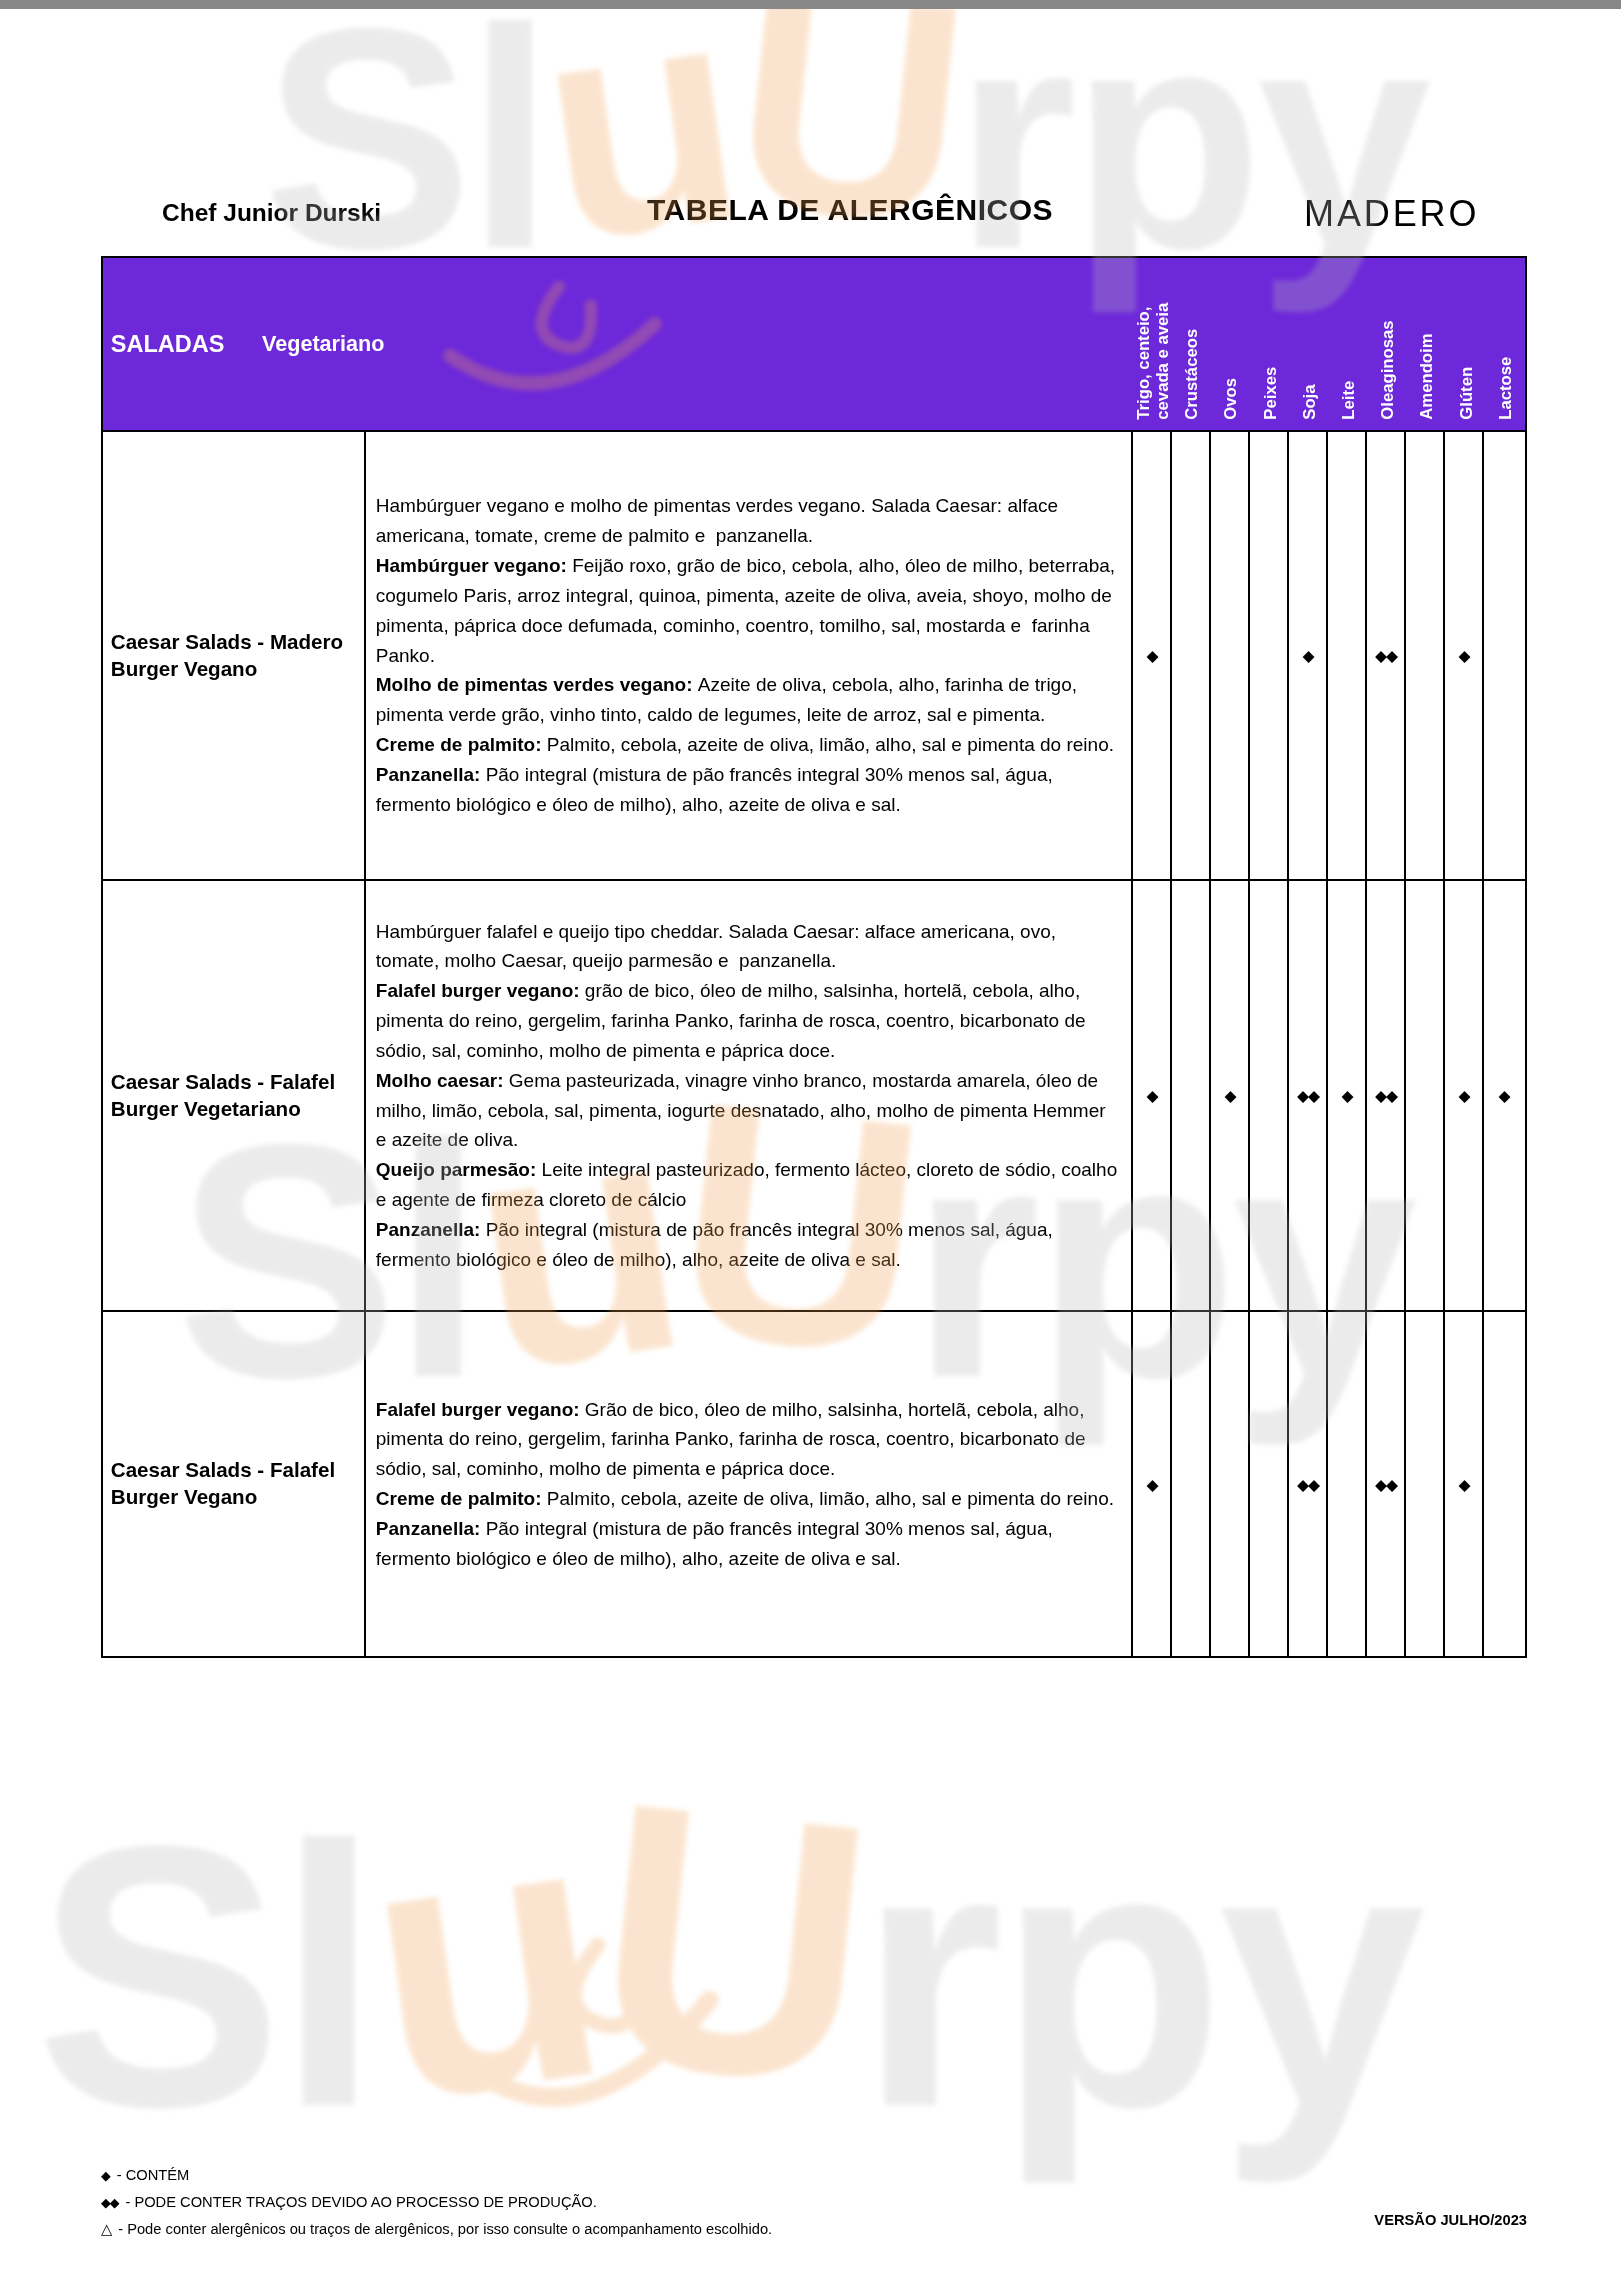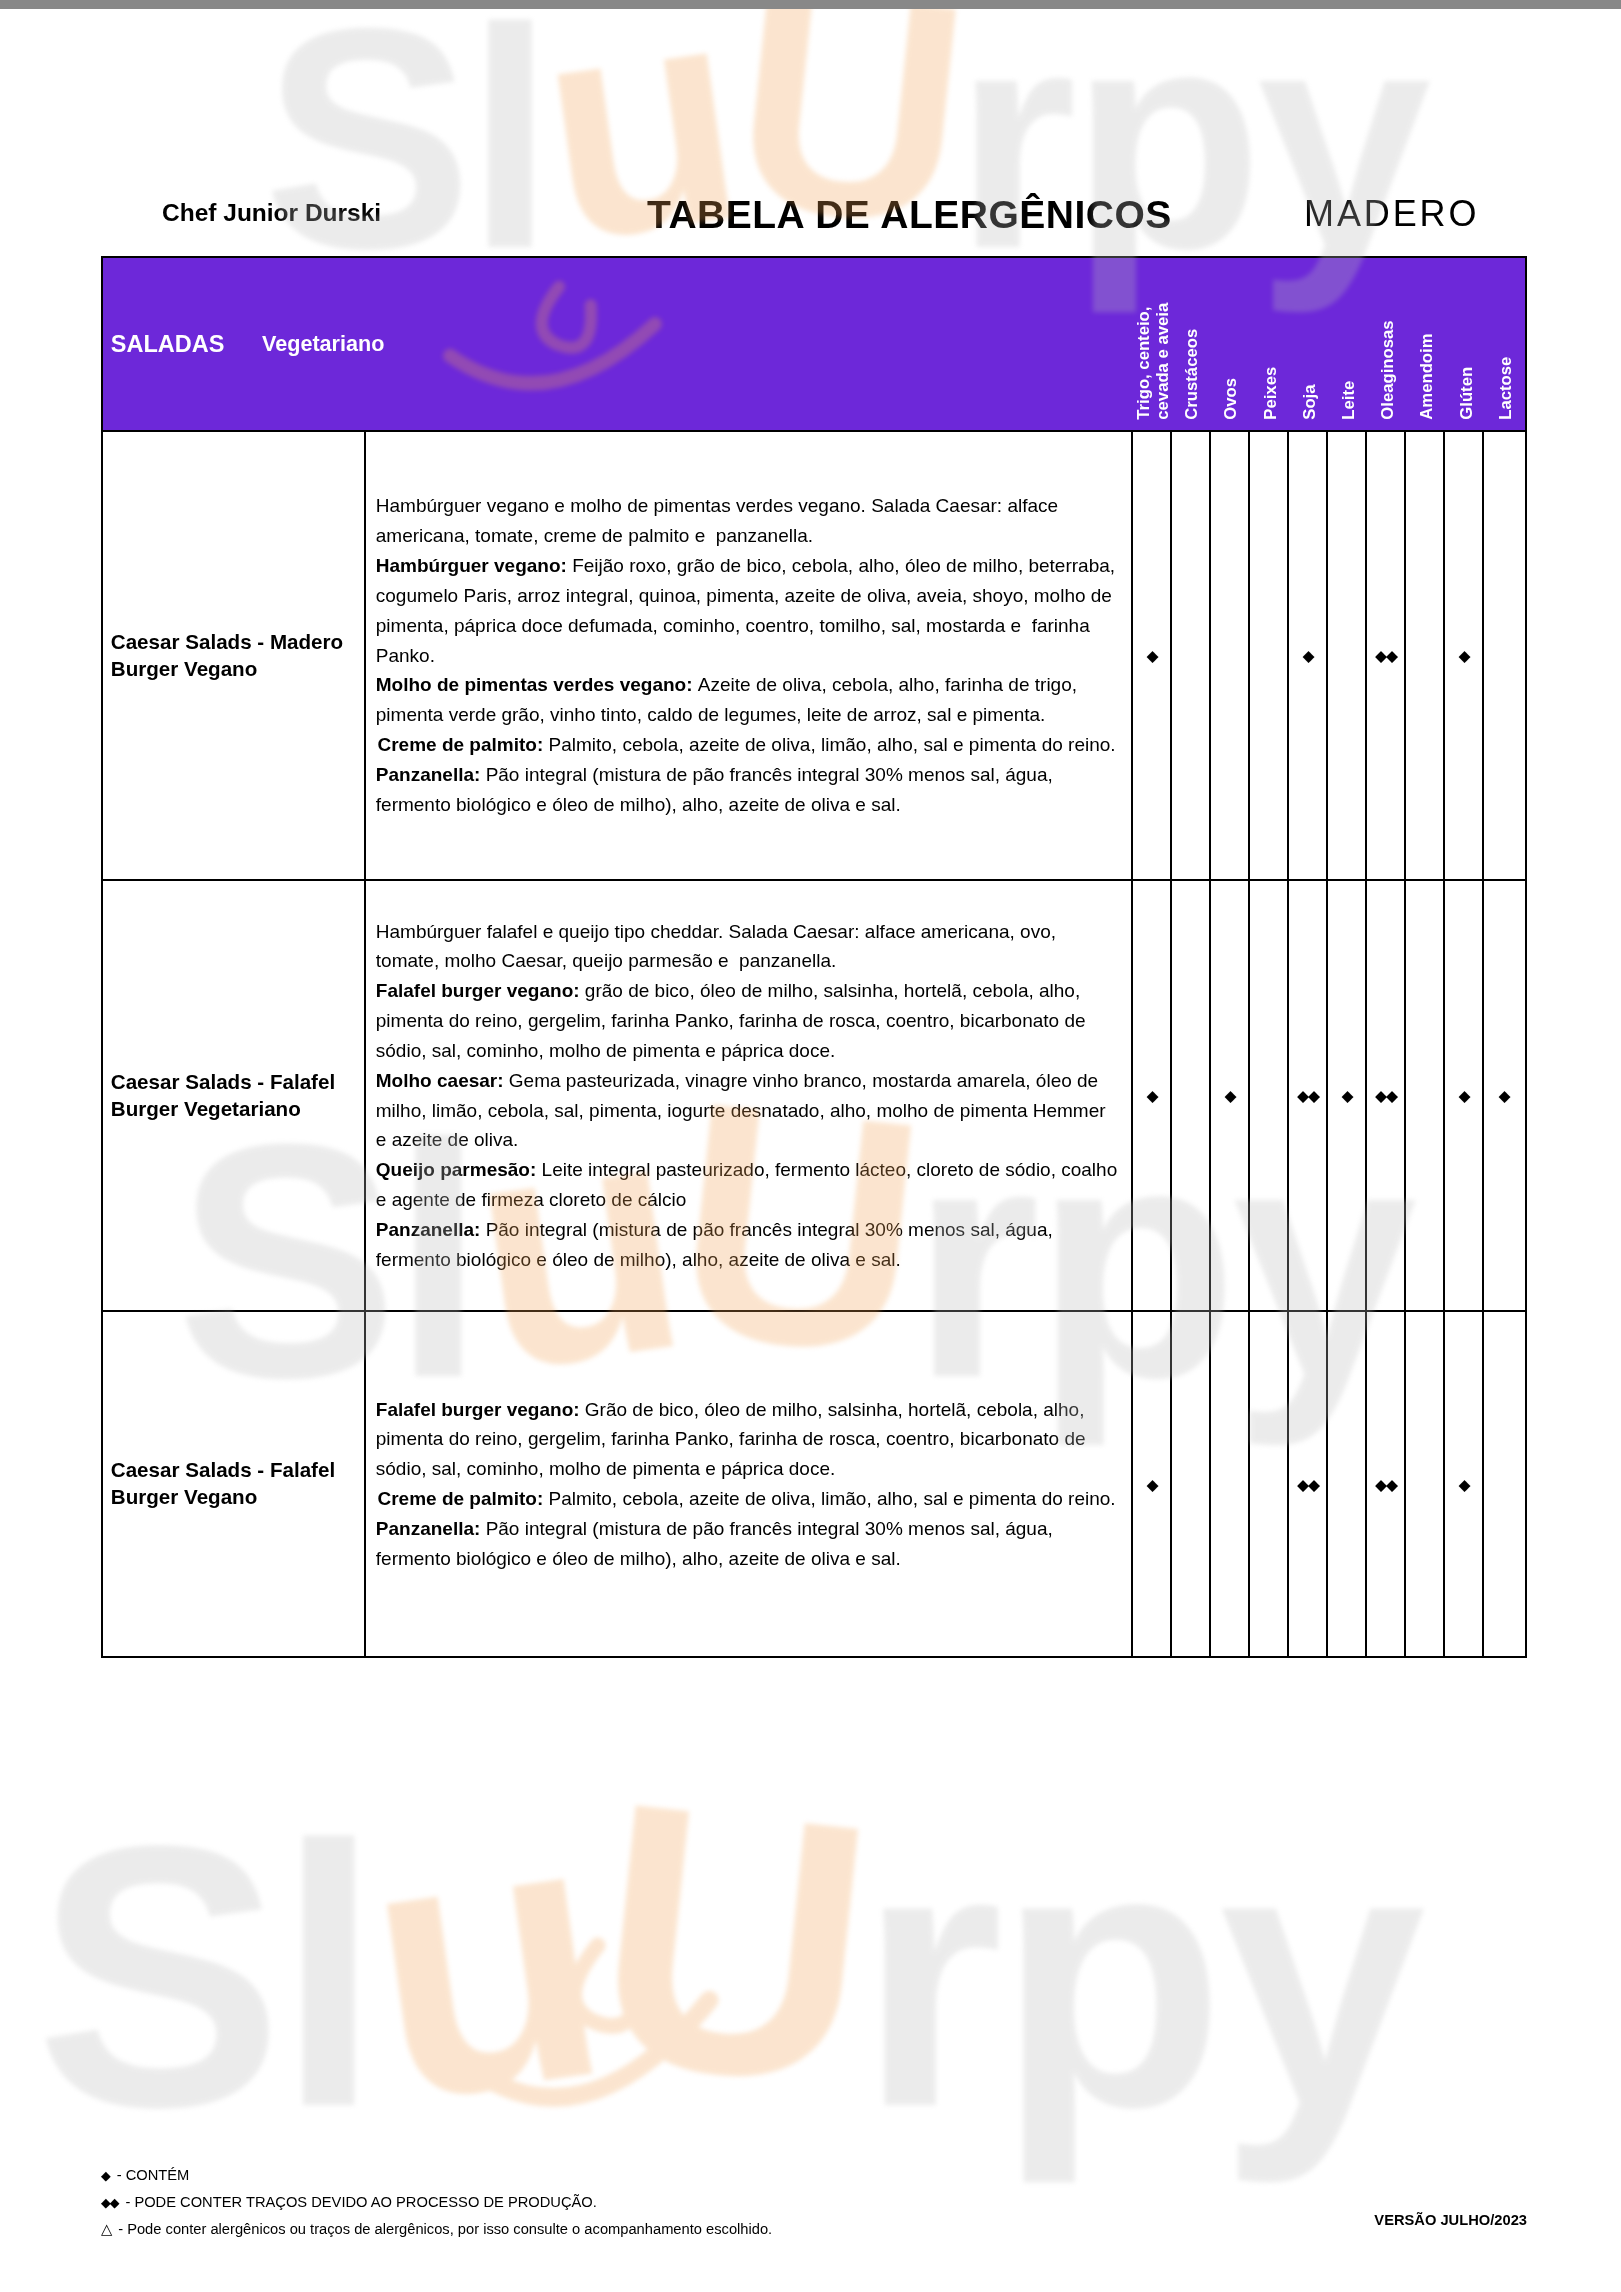--- a/index.html
+++ b/index.html
@@ -1,41 +1,41 @@
 <!DOCTYPE html>
 <html><head>
 <meta charset="utf-8">
 <style>
   html,body{margin:0;padding:0;background:#888;}
   .page{position:relative;width:1621px;height:2293px;background:#ffffff;overflow:hidden;
         font-family:"Liberation Sans", sans-serif;color:#000;margin-top:9px;}
 
   
   .hdr-chef{position:absolute;left:162px;top:190px;font-size:24.5px;font-weight:bold;}
-  .hdr-title{position:absolute;left:647px;top:184px;font-size:39px;font-weight:bold;letter-spacing:0.5px;}
+  .hdr-title{position:absolute;left:647px;top:184px;font-size:30px;font-weight:bold;letter-spacing:0.5px;}
   .hdr-brand{position:absolute;left:1304px;top:184px;font-family:Liberation Sans, sans-serif;
              font-size:36px;letter-spacing:2.9px;}
 
   
   .table{position:absolute;left:101px;top:247px;width:1426px;border:2px solid #000;
          box-sizing:border-box;background:#fff;}
   .thead{position:relative;height:172px;background:#6d28d9;color:#fff;}
   .th-saladas{position:absolute;left:7.8px;top:0;height:100%;display:flex;align-items:center;
               font-size:23.5px;font-weight:bold;}
   .th-ing{position:absolute;left:159px;top:0;height:100%;display:flex;align-items:center;
           font-size:21.6px;font-weight:bold;}
   .rot-label{position:absolute;width:172px;height:39px;transform:rotate(-90deg);
              display:flex;align-items:center;color:#fff;font-weight:bold;font-size:16.7px;
              line-height:18.6px;white-space:pre-line;padding-left:9.8px;box-sizing:border-box;}
   .trow{display:grid;grid-template-columns:263px 767px repeat(10,39px);
         border-top:2px solid #000;box-sizing:border-box;background:#fff;}
   #tbody .trow:nth-child(1){height:449px;}
   #tbody .trow:nth-child(2){height:431px;}
   #tbody .trow:nth-child(3){height:346px;}
-  .cell{box-sizing:border-box;align-items:center;}
+  .cell{box-sizing:border-box;}
   .cell-name{border-right:2px solid #000;display:flex;align-items:center;
              padding:0 7.8px;font-weight:bold;font-size:20.6px;line-height:1.3;}
   .cell-ing{border-right:2px solid #000;display:flex;flex-direction:column;justify-content:center;
             padding:0 13.7px 0 9.8px;font-size:19px;line-height:1.57;}
   .para{white-space:pre-wrap;}
   .cell-mark{border-right:2px solid #000;display:flex;align-items:center;justify-content:center;
              font-size:15.7px;letter-spacing:-1px;padding-left:1px;}
   .trow .cell-mark:last-child{border-right:none;}
 
   

